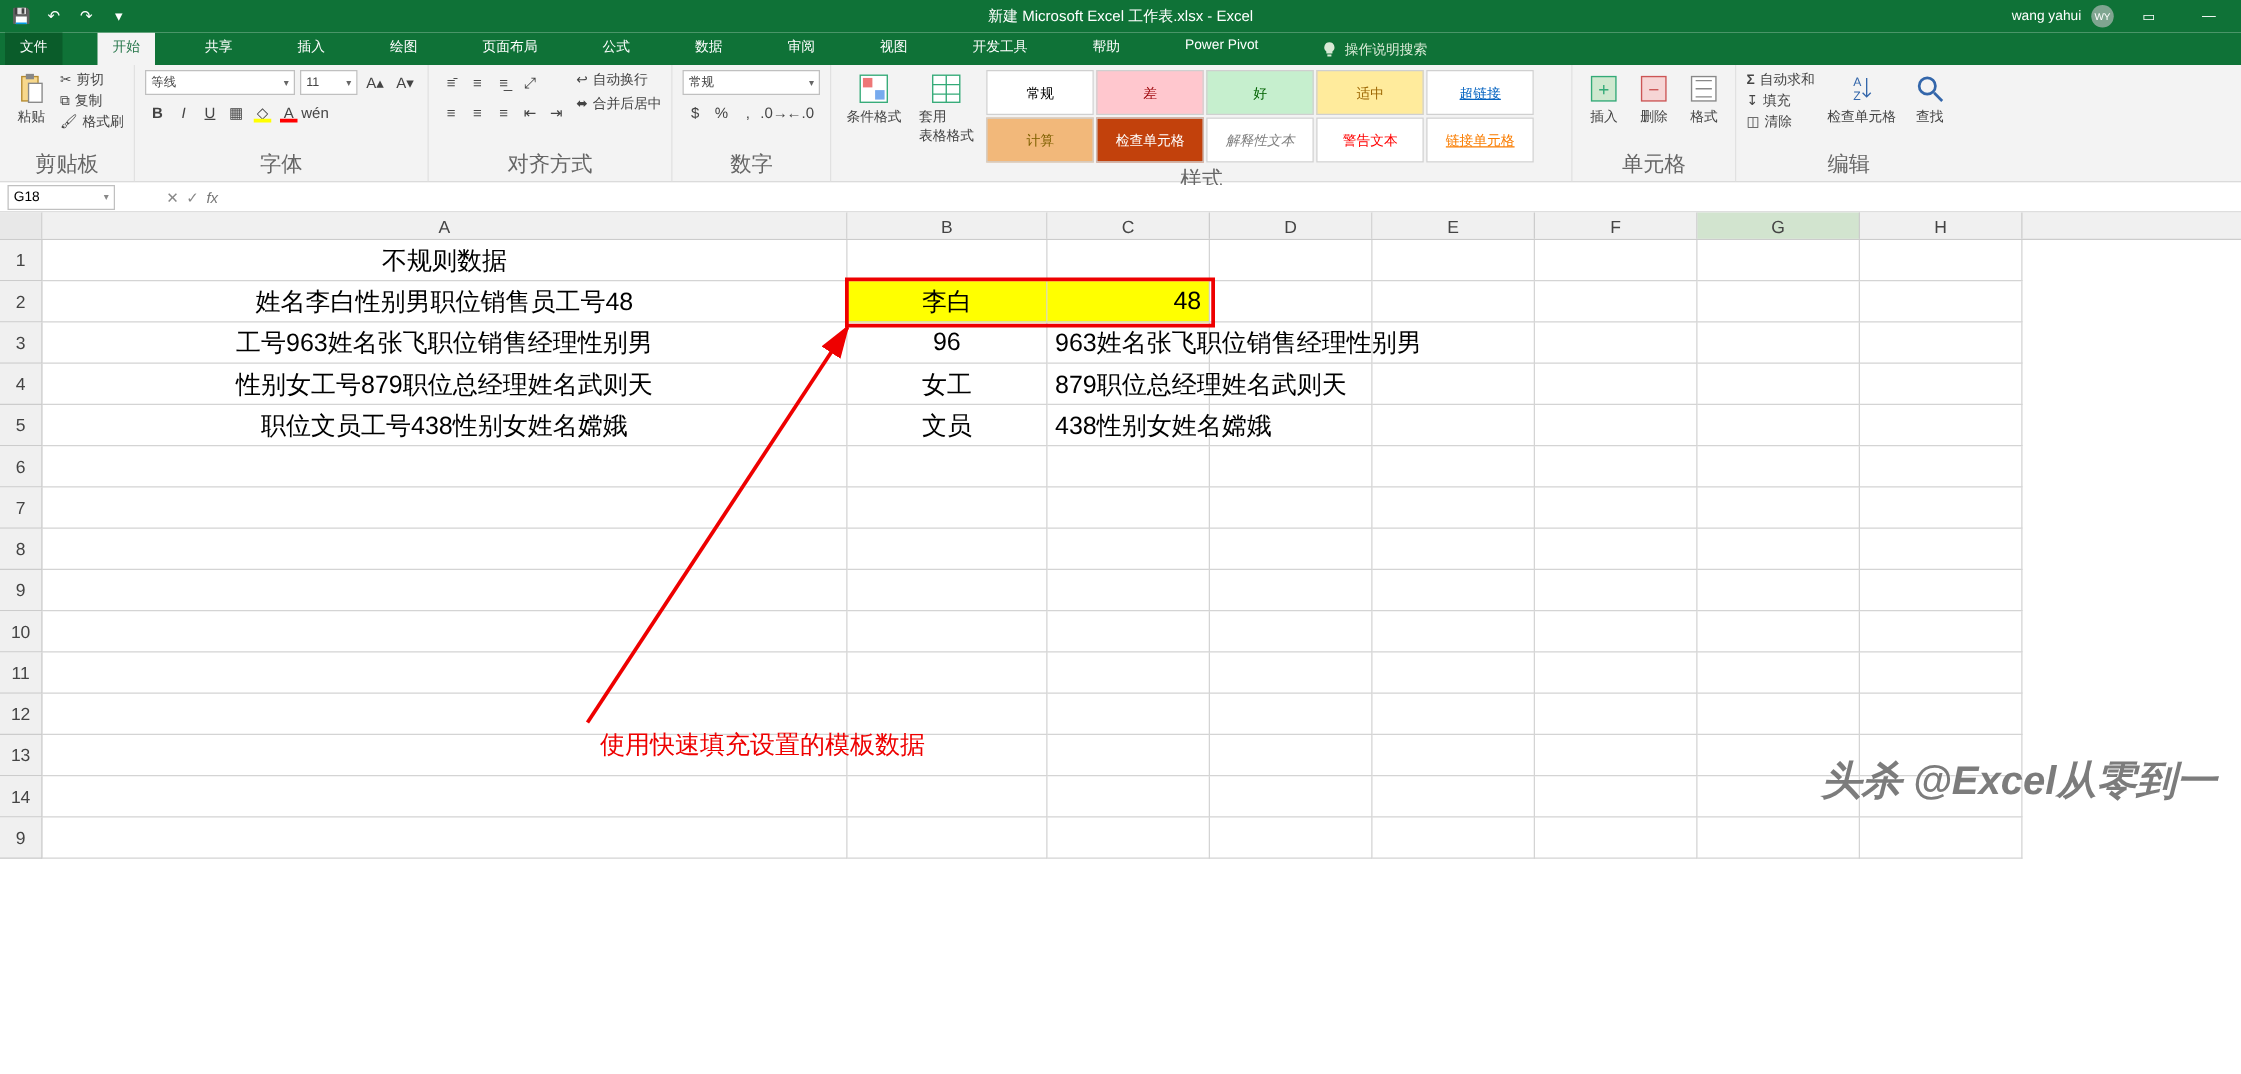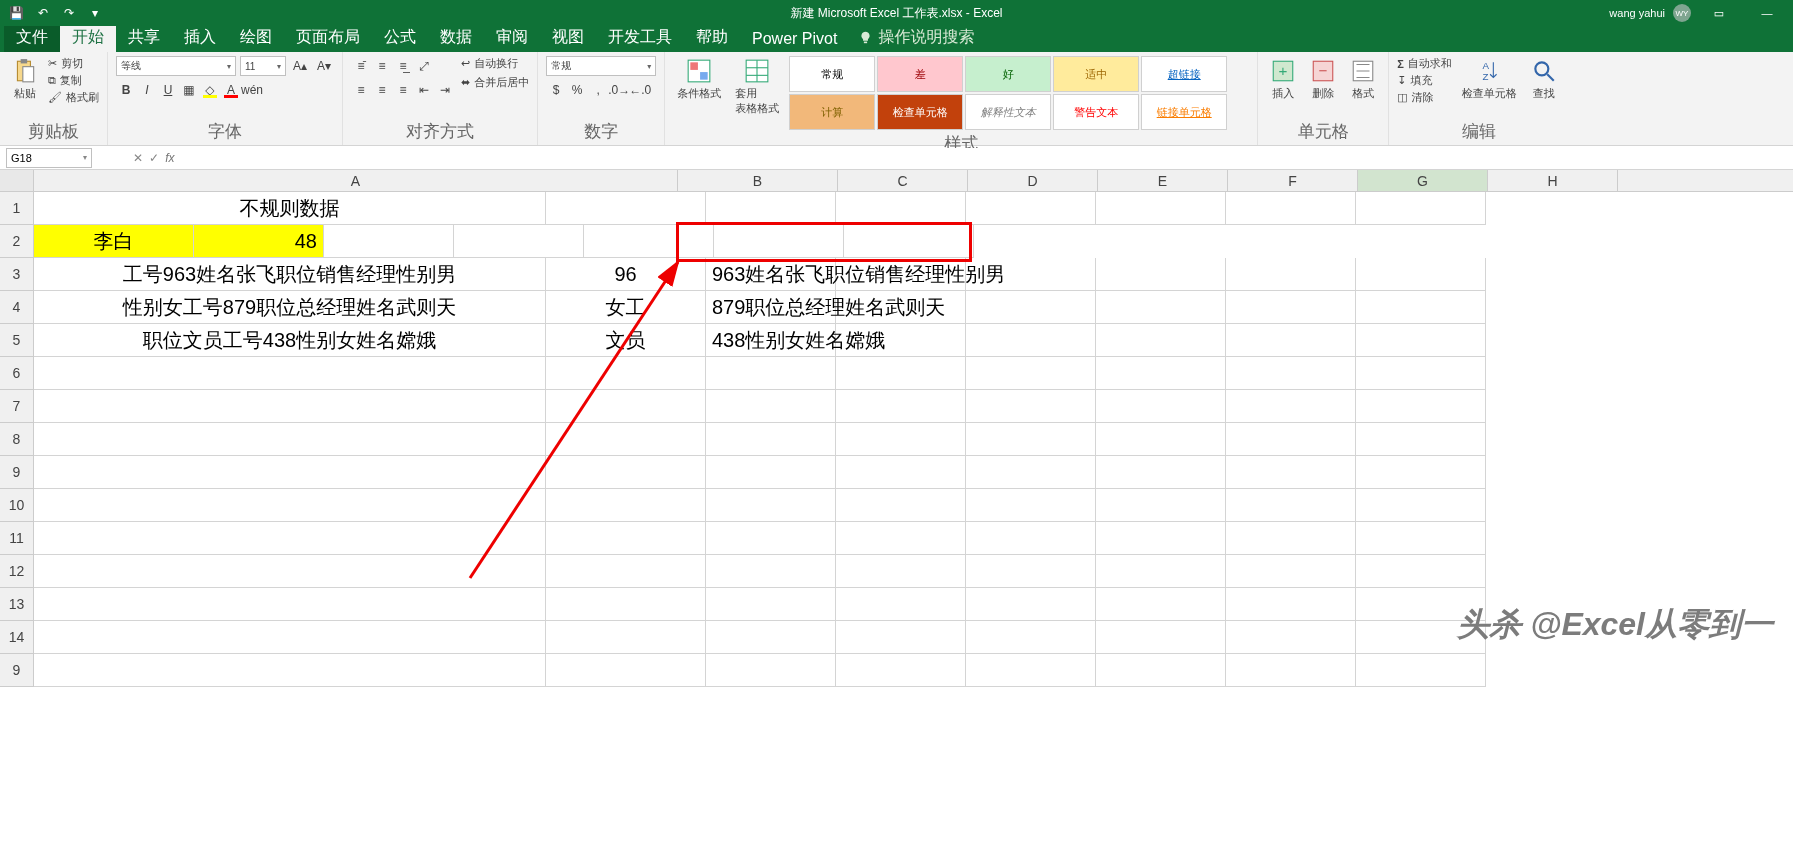--- a/index.html
+++ b/index.html
@@ -8,21 +8,21 @@
 
 .titlebar { height:26px; background:#0f7237; display:flex; align-items:center; color:#fff; font-size:11px; position:relative; }
 .titlebar .qat { display:flex; align-items:center; gap:4px; padding:0 6px; }
 .qat-btn { width:22px; height:22px; display:flex; align-items:center; justify-content:center; color:#fff; font-size:12px; cursor:pointer; }
 .titlebar .title { position:absolute; left:50%; transform:translateX(-50%); font-size:12px; }
 .titlebar .right { position:absolute; right:0; display:flex; align-items:center; gap:8px; padding-right:6px; }
 .avatar { width:18px; height:18px; border-radius:50%; background:#7fa590; display:flex; align-items:center; justify-content:center; font-size:8px; }
 .winbtn { width:40px; height:26px; display:flex; align-items:center; justify-content:center; cursor:pointer; }
 
 
-.tabs { height:26px; background:#0f7237; display:flex; align-items:flex-end; padding:0 4px; color:#fff; font-size:16px; }
+.tabs { height:26px; background:#0f7237; display:flex; padding:0 4px; color:#fff; font-size:11px;gap:28px; }
 .tab { padding:4px 12px; cursor:pointer; }
 .tab.active { background:#f3f3f3; color:#217346; }
 .tab.file { background:#0a5c2a; }
 .tell-me { display:flex; align-items:center; gap:6px; padding:4px 10px; color:#d9ead6; }
 .bulb { width:13px; height:13px; }
 
 
 .ribbon { height:94px; background:#f3f3f3; border-bottom:1px solid #d4d4d4; display:flex; font-size:11px; color:#444; }
 .group { border-right:1px solid #e1e1e1; padding:4px 8px 2px 8px; display:flex; flex-direction:column; justify-content:space-between; }
 .group-label { text-align:center; font-size:17px; color:#666; padding-top:2px; }
@@ -48,21 +48,21 @@
 
 
 .grid-wrap { position:relative; }
 .colheads { display:flex; height:22px; background:#f0f0f0; border-bottom:1px solid #ccc; }
 .corner { width:34px; border-right:1px solid #ccc; background:#e8e8e8; }
 .ch { border-right:1px solid #ccc; display:flex; align-items:center; justify-content:center; font-size:14px; color:#444; background:#f0f0f0; cursor:pointer; }
 .rows { }
 .row { display:flex; height:33px; }
 .rh { width:34px; border-right:1px solid #ccc; border-bottom:1px solid #ccc; background:#f0f0f0; display:flex; align-items:center; justify-content:center; font-size:14px; color:#444; cursor:pointer; }
 .cell { border-right:1px solid #d4d4d4; border-bottom:1px solid #d4d4d4; display:flex; align-items:center; padding:0 6px; font-size:20px; font-family:"SimSun","Microsoft YaHei",sans-serif; color:#000; overflow:visible; white-space:nowrap; cursor:cell; position:relative; }
-.cA { width:512px; justify-content:center; }
+.cA { width:644px; justify-content:center; }
 .cB { width:160px; justify-content:center; }
 .cC { width:130px; justify-content:flex-end; }
 .cD,.cE,.cF,.cH { width:130px; justify-content:flex-start; }
 .cG { width:130px; justify-content:flex-start; }
 .hl { background:#ffff00; }
 .redbox { position:absolute; border:3px solid #e00; pointer-events:none; }
 .arrow { position:absolute; pointer-events:none; }
 .annot { position:absolute; color:#e00; font-size:20px; font-family:"SimSun",sans-serif; }
 .ch.sel-col { background:#d2e4cf; }
 .watermark { position:absolute; right:20px; bottom:40px; font-size:32px; font-family:"SimHei","Microsoft YaHei",sans-serif; font-style:italic; color:rgba(80,80,80,0.75); text-shadow:0 0 2px #fff; font-weight:bold; }
@@ -323,20 +323,21 @@
         <div class="cell cB"></div>
         <div class="cell cC"></div>
         <div class="cell cD"></div>
         <div class="cell cE"></div>
         <div class="cell cF"></div>
         <div class="cell cG"></div>
         <div class="cell cH"></div>
       </div>
       <div class="row">
         <div class="rh">2</div>
+        <div class="cell cA">姓名李白性别男职位销售员工号48</div>
         <div class="cell cB hl">李白</div>
         <div class="cell cC hl">48</div>
         <div class="cell cD"></div>
         <div class="cell cE"></div>
         <div class="cell cF"></div>
         <div class="cell cG"></div>
         <div class="cell cH"></div>
       </div>
       <div class="row">
         <div class="rh">3</div>
@@ -486,14 +487,15 @@
   <div class="redbox" style="left:676px; top:52px; width:296px; height:40px;"></div>
 
   <svg class="arrow" style="left:460px;top:88px;width:230px;height:330px" viewBox="0 0 230 330">
     <defs>
         <marker id="ah" markerWidth="10" markerHeight="10" refX="8" refY="3" orient="auto">
           <path d="M0,0 L9,3 L0,6 Z" fill="#e00"></path>
         </marker>
       </defs>
     <line x1="10" y1="320" x2="218" y2="4" stroke="#e00" stroke-width="3" marker-end="url(#ah)"></line>
   </svg>
+  <div class="annot" style="left:480px; top:412px;">使用快速填充设置的模板数据</div>
   <div class="watermark">头杀 @Excel从零到一</div>
 </div>
 
 </body></html>

